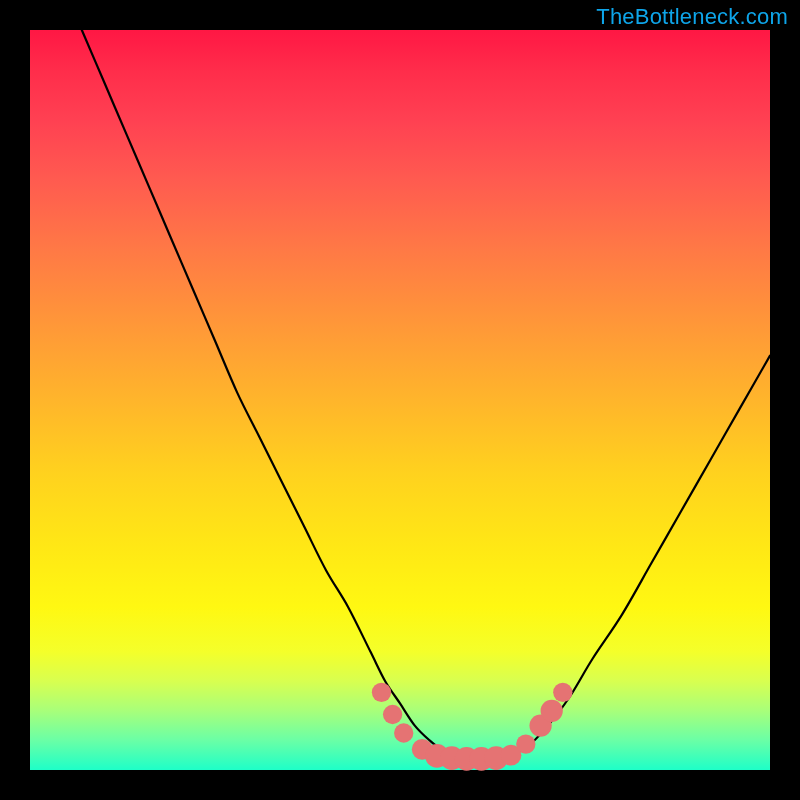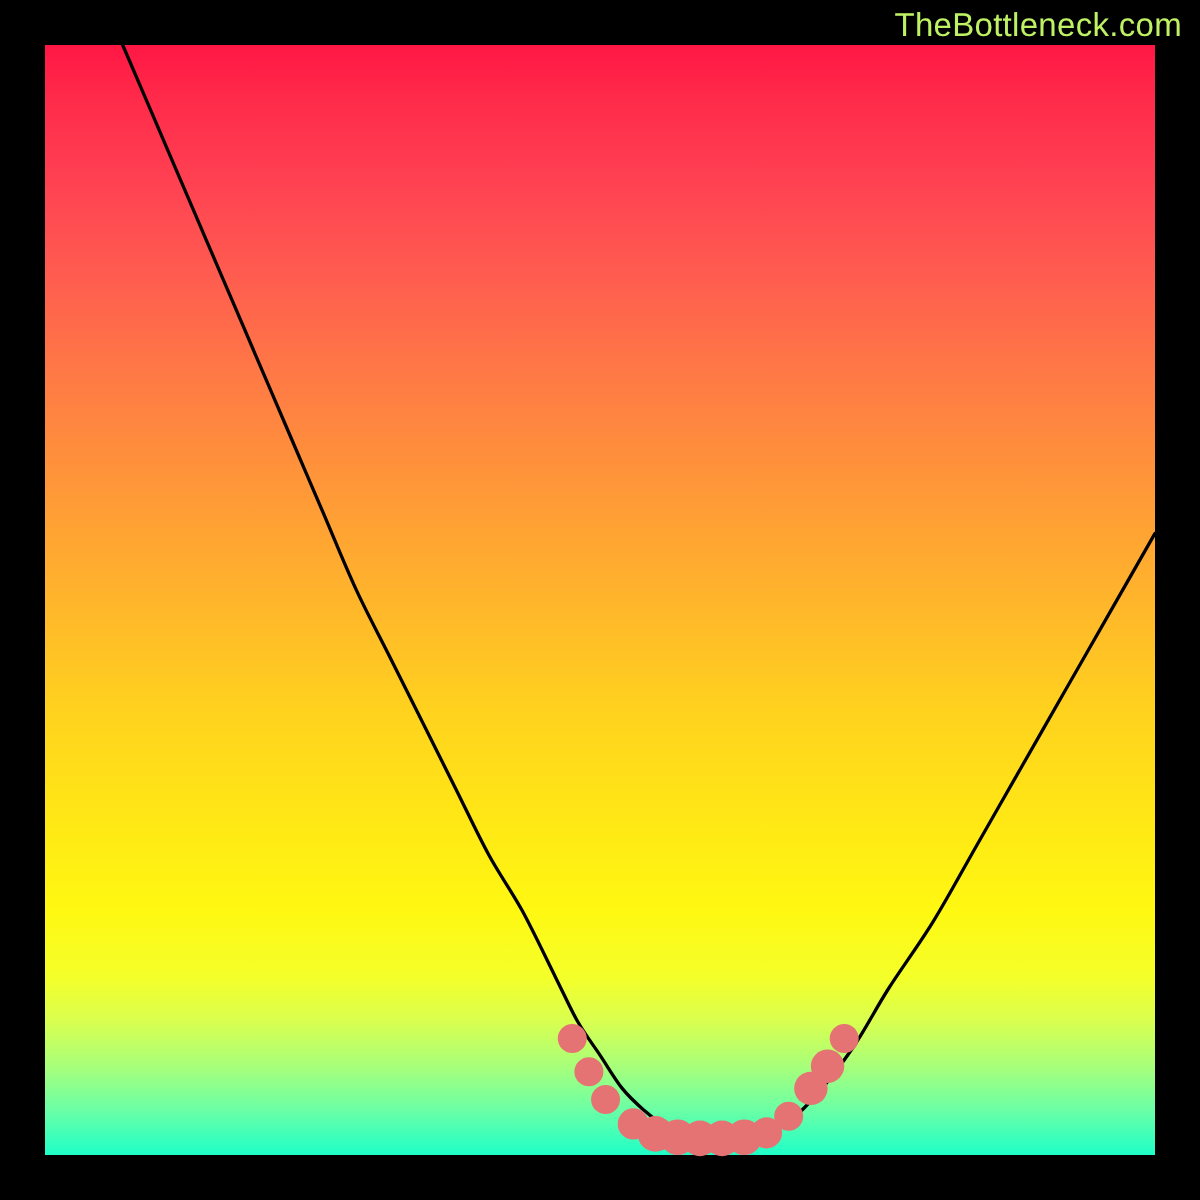--- a/index.html
+++ b/index.html
@@ -42,21 +42,21 @@
       #d8ff50 88%,
       #a8ff7a 92%,
       #6affa6 96%,
       #1effc8 100%
     );
   }
   .watermark {
     position: absolute;
     top: 4px;
     right: 12px;
-    color: #bef264;
+    color: #0ea5e9;
     font-size: 22px;
     font-weight: 500;
     letter-spacing: 0.2px;
     user-select: none;
   }
   svg.curve {
     position: absolute;
     left: 0;
     top: 0;
     width: 740px;

